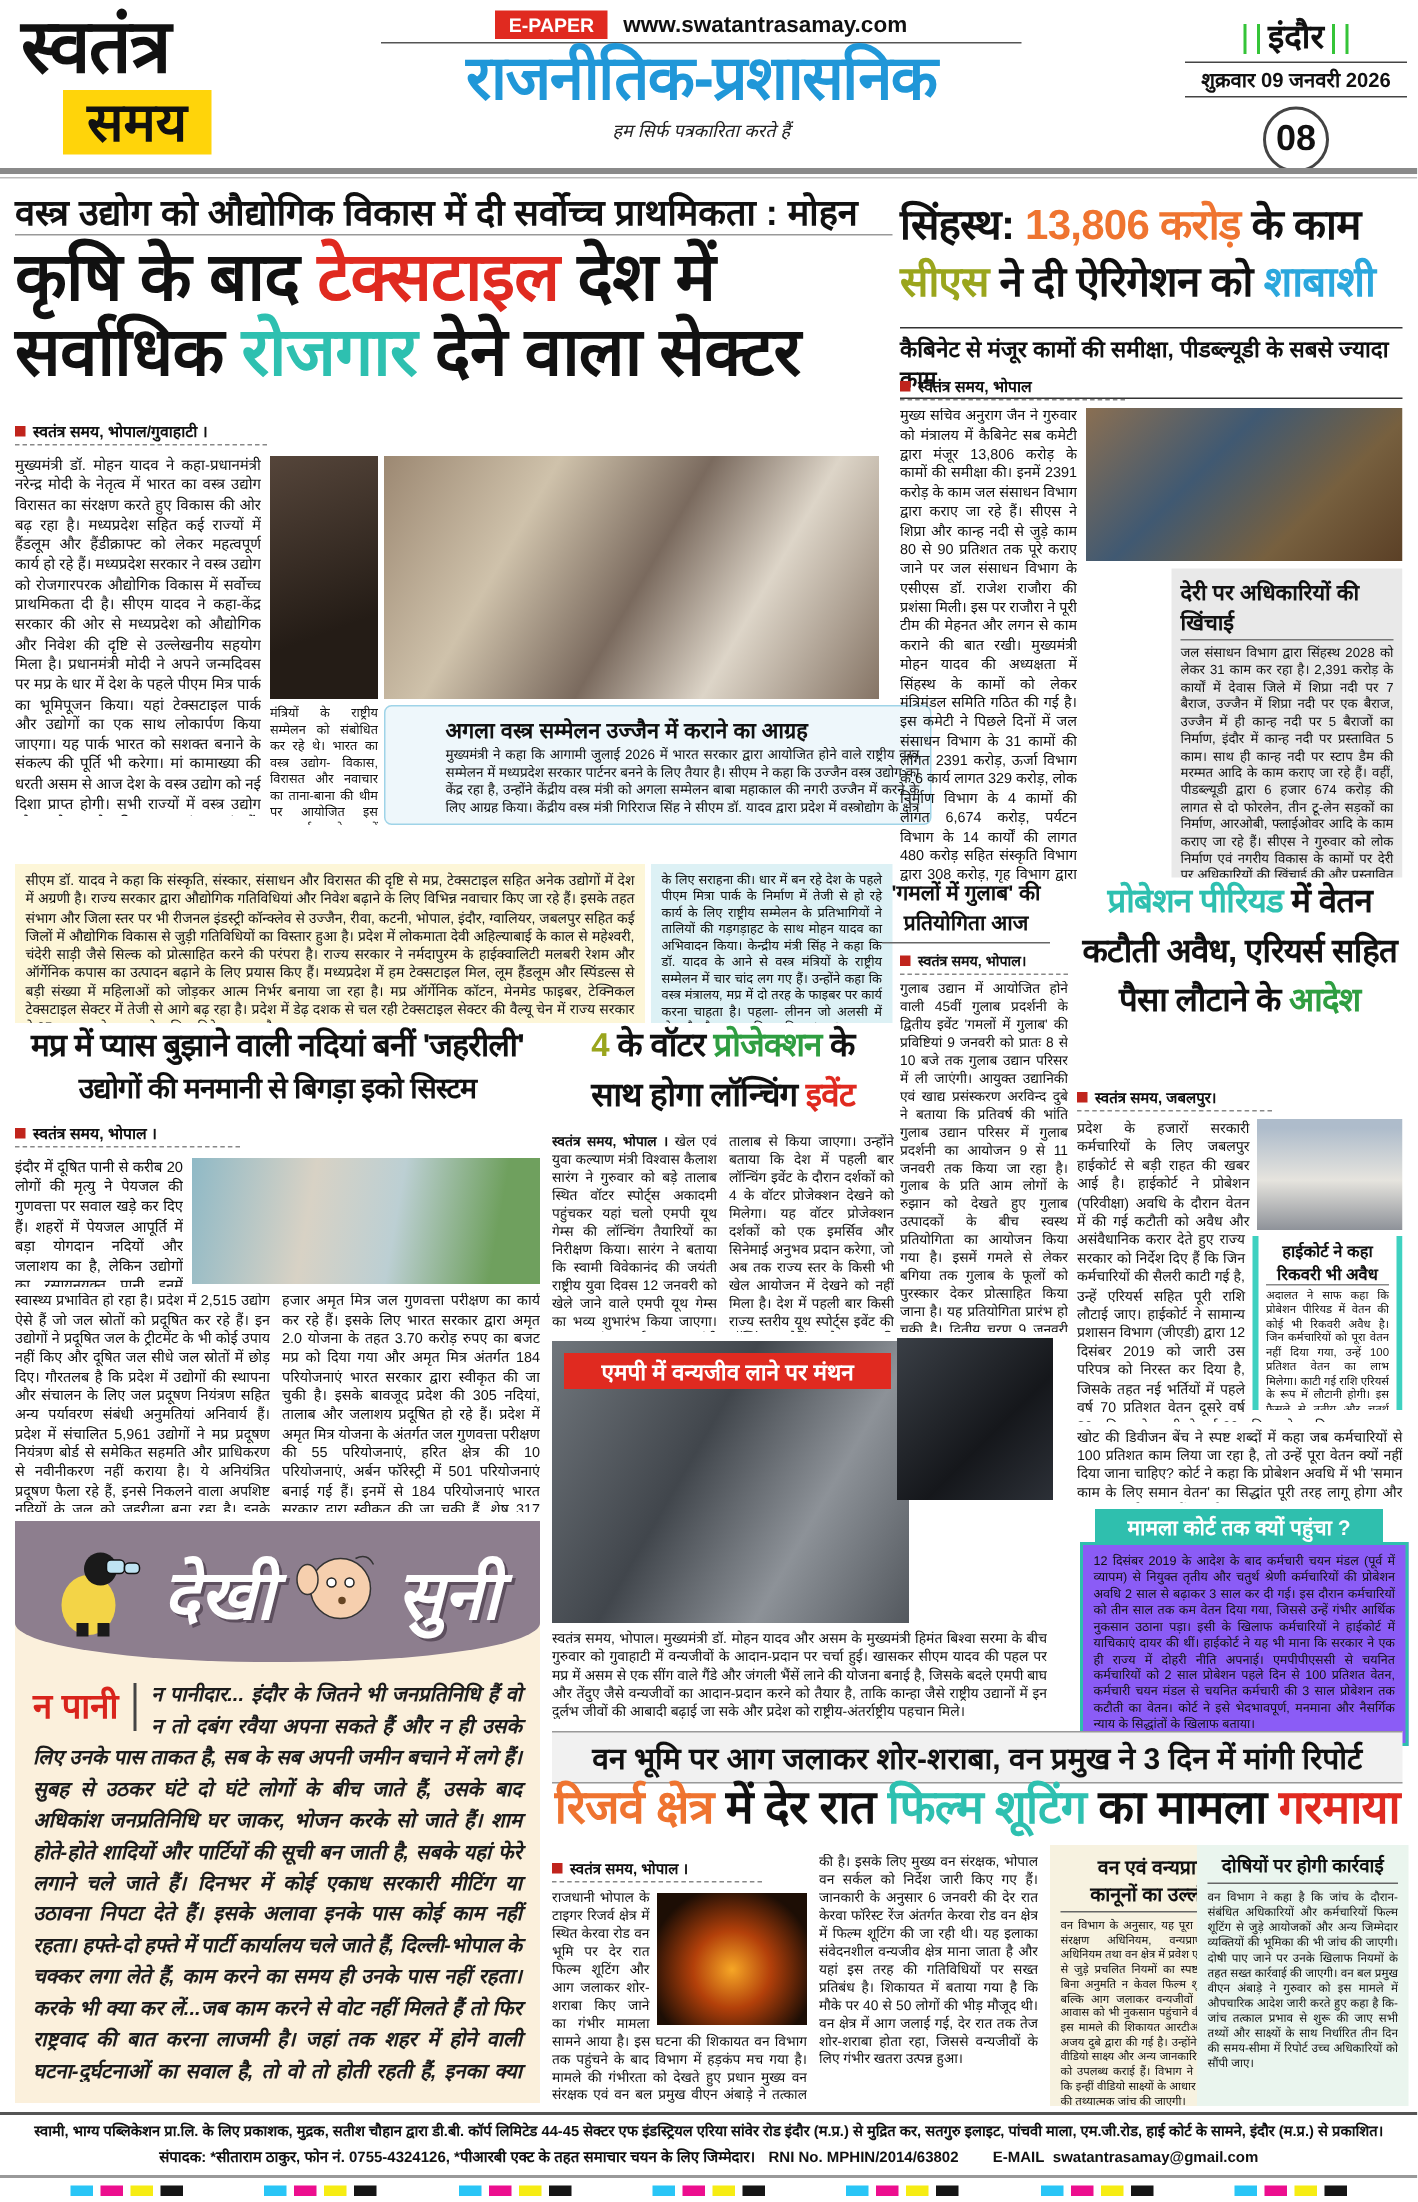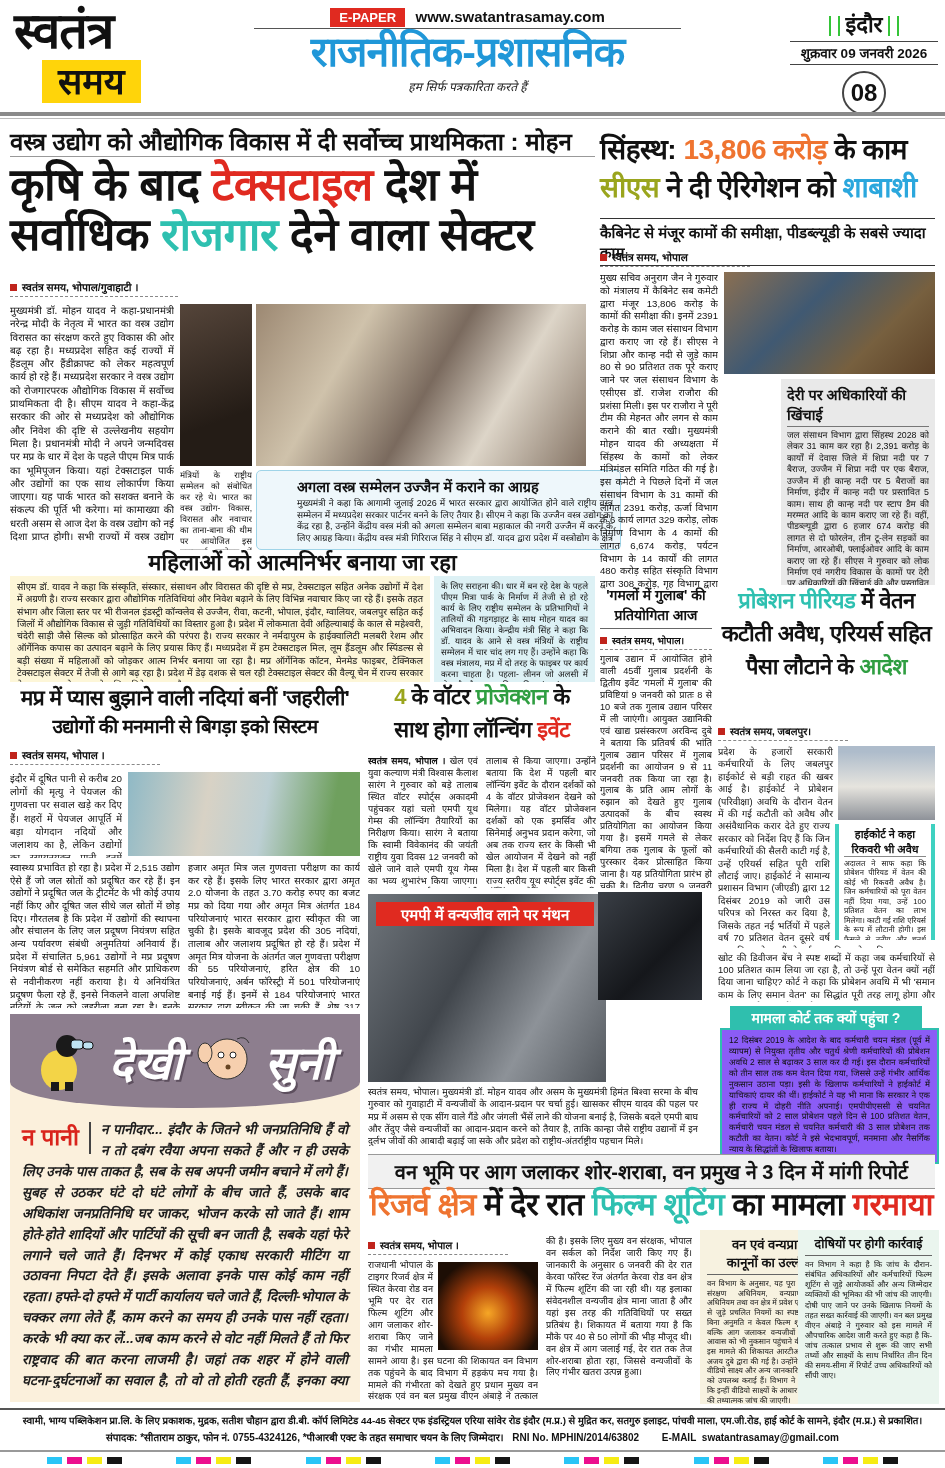--- a/index.html
+++ b/index.html
@@ -90,21 +90,20 @@
   <div class="abs ph ph-woman" style="left:180px;top:304px;width:72px;height:162px;"></div>
   <div class="abs ph ph-ministers" style="left:256px;top:304px;width:330px;height:162px;"></div>
 
   <div class="abs jt" style="left:180px;top:470px;width:72px;height:80px;font-size:8.5px;line-height:1.3;">मंत्रियों के राष्ट्रीय सम्मेलन को संबोधित कर रहे थे। भारत का वस्त्र उद्योग- विकास, विरासत और नवाचार का ताना-बाना की थीम पर आयोजित इस महत्वपूर्ण सम्मेलन में केंद्रीय वस्त्र मंत्री गिरिराज सिंह विशेष रूप से उपस्थित थे।</div>
 
   <div class="abs box-ujjain" style="left:256px;top:470px;width:316px;height:68px;overflow:hidden;padding-left:40px;">
     <div style="font-size:14.5px;font-weight:bold;margin-bottom:2px;">अगला वस्त्र सम्मेलन उज्जैन में कराने का आग्रह</div>
     <div class="jt" style="font-size:9px;line-height:1.3;height:44px;">मुख्यमंत्री ने कहा कि आगामी जुलाई 2026 में भारत सरकार द्वारा आयोजित होने वाले राष्ट्रीय वस्त्र सम्मेलन में मध्यप्रदेश सरकार पार्टनर बनने के लिए तैयार है। सीएम ने कहा कि उज्जैन वस्त्र उद्योग का केंद्र रहा है, उन्होंने केंद्रीय वस्त्र मंत्री को अगला सम्मेलन बाबा महाकाल की नगरी उज्जैन में करने के लिए आग्रह किया। केंद्रीय वस्त्र मंत्री गिरिराज सिंह ने सीएम डॉ. यादव द्वारा प्रदेश में वस्त्रोद्योग के क्षेत्र में की जा रही पहल की सराहना की।</div>
   </div>
 
-  <div class="abs ct b" style="left:10px;top:546px;width:585px;font-size:22px;">महिलाओं को आत्मनिर्भर बनाया जा रहा</div>
 
   <div class="abs jt" style="left:10px;top:576px;width:406px;height:96px;background:#fdf6d8;padding:5px 7px;font-size:9.3px;line-height:1.32;">सीएम डॉ. यादव ने कहा कि संस्कृति, संस्कार, संसाधन और विरासत की दृष्टि से मप्र, टेक्सटाइल सहित अनेक उद्योगों में देश में अग्रणी है। राज्य सरकार द्वारा औद्योगिक गतिविधियां और निवेश बढ़ाने के लिए विभिन्न नवाचार किए जा रहे हैं। इसके तहत संभाग और जिला स्तर पर भी रीजनल इंडस्ट्री कॉन्क्लेव से उज्जैन, रीवा, कटनी, भोपाल, इंदौर, ग्वालियर, जबलपुर सहित कई जिलों में औद्योगिक विकास से जुड़ी गतिविधियों का विस्तार हुआ है। प्रदेश में लोकमाता देवी अहिल्याबाई के काल से महेश्वरी, चंदेरी साड़ी जैसे सिल्क को प्रोत्साहित करने की परंपरा है। राज्य सरकार ने नर्मदापुरम के हाईक्वालिटी मलबरी रेशम और ऑर्गेनिक कपास का उत्पादन बढ़ाने के लिए प्रयास किए हैं। मध्यप्रदेश में हम टेक्सटाइल मिल, लूम हैंडलूम और स्पिंडल्स से बड़ी संख्या में महिलाओं को जोड़कर आत्म निर्भर बनाया जा रहा है। मप्र ऑर्गेनिक कॉटन, मेनमेड फाइबर, टेक्निकल टेक्सटाइल सेक्टर में तेजी से आगे बढ़ रहा है। प्रदेश में डेढ़ दशक से चल रही टेक्सटाइल सेक्टर की वैल्यू चेन में राज्य सरकार ने 25 हजार करोड़ रुपए से अधिक निवेश कराया है।</div>
   <div class="abs jt" style="left:434px;top:576px;width:147px;height:96px;background:#ddf1f5;padding:5px 7px;font-size:8.6px;line-height:1.28;">के लिए सराहना की। धार में बन रहे देश के पहले पीएम मित्रा पार्क के निर्माण में तेजी से हो रहे कार्य के लिए राष्ट्रीय सम्मेलन के प्रतिभागियों ने तालियों की गड़गड़ाहट के साथ मोहन यादव का अभिवादन किया। केन्द्रीय मंत्री सिंह ने कहा कि डॉ. यादव के आने से वस्त्र मंत्रियों के राष्ट्रीय सम्मेलन में चार चांद लग गए हैं। उन्होंने कहा कि वस्त्र मंत्रालय, मप्र में दो तरह के फाइबर पर कार्य करना चाहता है। पहला- लीनन जो अलसी में होता है और दूसरा- मिल्क विल्ट (मदर) फाइबर। केंद्र सरकार न्यू एज फाइबर को आगे बढ़ा रही है। उन्होंने राज्यों से टेक्सटाइल का रोडमैप बनाकर गतिविधियां संचलित करने की अपील करते हुए कहा कि राज्य टेक्निकल फाइबर को उतनी ही महत्ता दें, जितनी मशीन मेड फाइबर को दी जाती है।</div>
 
   <div class="abs hl" style="left:600px;top:134px;width:338px;font-size:28px;">
     <span>सिंहस्थ: </span><span class="orange">13,806 करोड़</span><span> के काम</span>
   </div>
   <div class="abs subband" style="left:600px;top:218px;width:335px;font-size:15px;padding:3px 0;">कैबिनेट से मंजूर कामों की समीक्षा, पीडब्ल्यूडी के सबसे ज्यादा काम</div>
   <div class="abs hl" style="left:600px;top:172px;width:338px;font-size:28px;">
     <span class="olive">सीएस</span><span> ने दी ऐरिगेशन को </span><span class="blue">शाबाशी</span>
@@ -165,21 +164,21 @@
   <div class="abs jt" style="left:368px;top:756px;width:110px;height:132px;font-size:9.2px;line-height:1.3;">
     <span class="b">स्वतंत्र समय, भोपाल ।</span> <span>खेल एवं युवा कल्याण मंत्री विश्वास कैलाश सारंग ने गुरुवार को बड़े तालाब स्थित वॉटर स्पोर्ट्स अकादमी पहुंचकर यहां चलो एमपी यूथ गेम्स की लॉन्चिंग तैयारियों का निरीक्षण किया। सारंग ने बताया कि स्वामी विवेकानंद की जयंती राष्ट्रीय युवा दिवस 12 जनवरी को खेले जाने वाले एमपी यूथ गेम्स का भव्य शुभारंभ किया जाएगा। यह शुभारंभ कार्यक्रम मुख्यमंत्री डॉ. मोहन यादव के मुख्य आतिथ्य में शाम 6 बजे बड़े</span>
   </div>
   <div class="abs jt" style="left:486px;top:756px;width:110px;height:132px;font-size:9.2px;line-height:1.3;">तालाब से किया जाएगा। उन्होंने बताया कि देश में पहली बार लॉन्चिंग इवेंट के दौरान दर्शकों को 4 के वॉटर प्रोजेक्शन देखने को मिलेगा। यह वॉटर प्रोजेक्शन दर्शकों को एक इमर्सिव और सिनेमाई अनुभव प्रदान करेगा, जो अब तक राज्य स्तर के किसी भी खेल आयोजन में देखने को नहीं मिला है। देश में पहली बार किसी राज्य स्तरीय यूथ स्पोर्ट्स इवेंट की लॉन्चिंग फ्लोटिंग स्टेज पर की जाएगी।</div>
 
   <div class="abs ph ph-meeting" style="left:368px;top:894px;width:238px;height:188px;">
     <div class="ovl">एमपी में वन्यजीव लाने पर मंथन</div>
   </div>
   <div class="abs jt" style="left:368px;top:1086px;width:330px;height:60px;font-size:9.3px;line-height:1.32;">स्वतंत्र समय, भोपाल। मुख्यमंत्री डॉ. मोहन यादव और असम के मुख्यमंत्री हिमंत बिश्वा सरमा के बीच गुरुवार को गुवाहाटी में वन्यजीवों के आदान-प्रदान पर चर्चा हुई। खासकर सीएम यादव की पहल पर मप्र में असम से एक सींग वाले गैंडे और जंगली भैंसें लाने की योजना बनाई है, जिसके बदले एमपी बाघ और तेंदुए जैसे वन्यजीवों का आदान-प्रदान करने को तैयार है, ताकि कान्हा जैसे राष्ट्रीय उद्यानों में इन दुर्लभ जीवों की आबादी बढ़ाई जा सके और प्रदेश को राष्ट्रीय-अंतर्राष्ट्रीय पहचान मिले।</div>
 
-  <div class="abs ct b" style="left:600px;top:586px;width:112px;font-size:14px;line-height:1.4;border-bottom:1px solid #666;padding-bottom:3px;">
+  <div class="abs ct b" style="left:588px;top:586px;width:112px;font-size:14px;line-height:1.4;border-bottom:1px solid #666;padding-bottom:3px;">
     <span>'गमलों में गुलाब' की</span><br><span>प्रतियोगिता आज</span>
   </div>
   <div class="abs byl" style="left:600px;top:634px;width:112px;font-size:9.5px;"><span class="sq"></span><span>स्वतंत्र समय, भोपाल।</span></div>
   <div class="abs jt" style="left:600px;top:654px;width:112px;height:234px;font-size:9.2px;line-height:1.3;">गुलाब उद्यान में आयोजित होने वाली 45वीं गुलाब प्रदर्शनी के द्वितीय इवेंट 'गमलों में गुलाब' की प्रविष्टियां 9 जनवरी को प्रातः 8 से 10 बजे तक गुलाब उद्यान परिसर में ली जाएंगी। आयुक्त उद्यानिकी एवं खाद्य प्रसंस्करण अरविन्द दुबे ने बताया कि प्रतिवर्ष की भांति गुलाब उद्यान परिसर में गुलाब प्रदर्शनी का आयोजन 9 से 11 जनवरी तक किया जा रहा है। गुलाब के प्रति आम लोगों के रुझान को देखते हुए गुलाब उत्पादकों के बीच स्वस्थ प्रतियोगिता का आयोजन किया गया है। इसमें गमले से लेकर बगिया तक गुलाब के फूलों को पुरस्कार देकर प्रोत्साहित किया जाना है। यह प्रतियोगिता प्रारंभ हो चुकी है। द्वितीय चरण 9 जनवरी को घरों में गमलों में लगाये गए गुलाबों का प्रदर्शन गुलाब उद्यान में किया जाएगा।</div>
   <div class="abs ph ph-men" style="left:598px;top:892px;width:104px;height:108px;"></div>
 
   <div class="abs ct hl" style="left:718px;top:584px;width:217px;font-size:22px;line-height:1.5;">
     <span class="teal">प्रोबेशन पीरियड</span><span> में वेतन</span><br>
     <span>कटौती अवैध, एरियर्स सहित</span><br>
     <span>पैसा लौटाने के </span><span class="green">आदेश</span>

